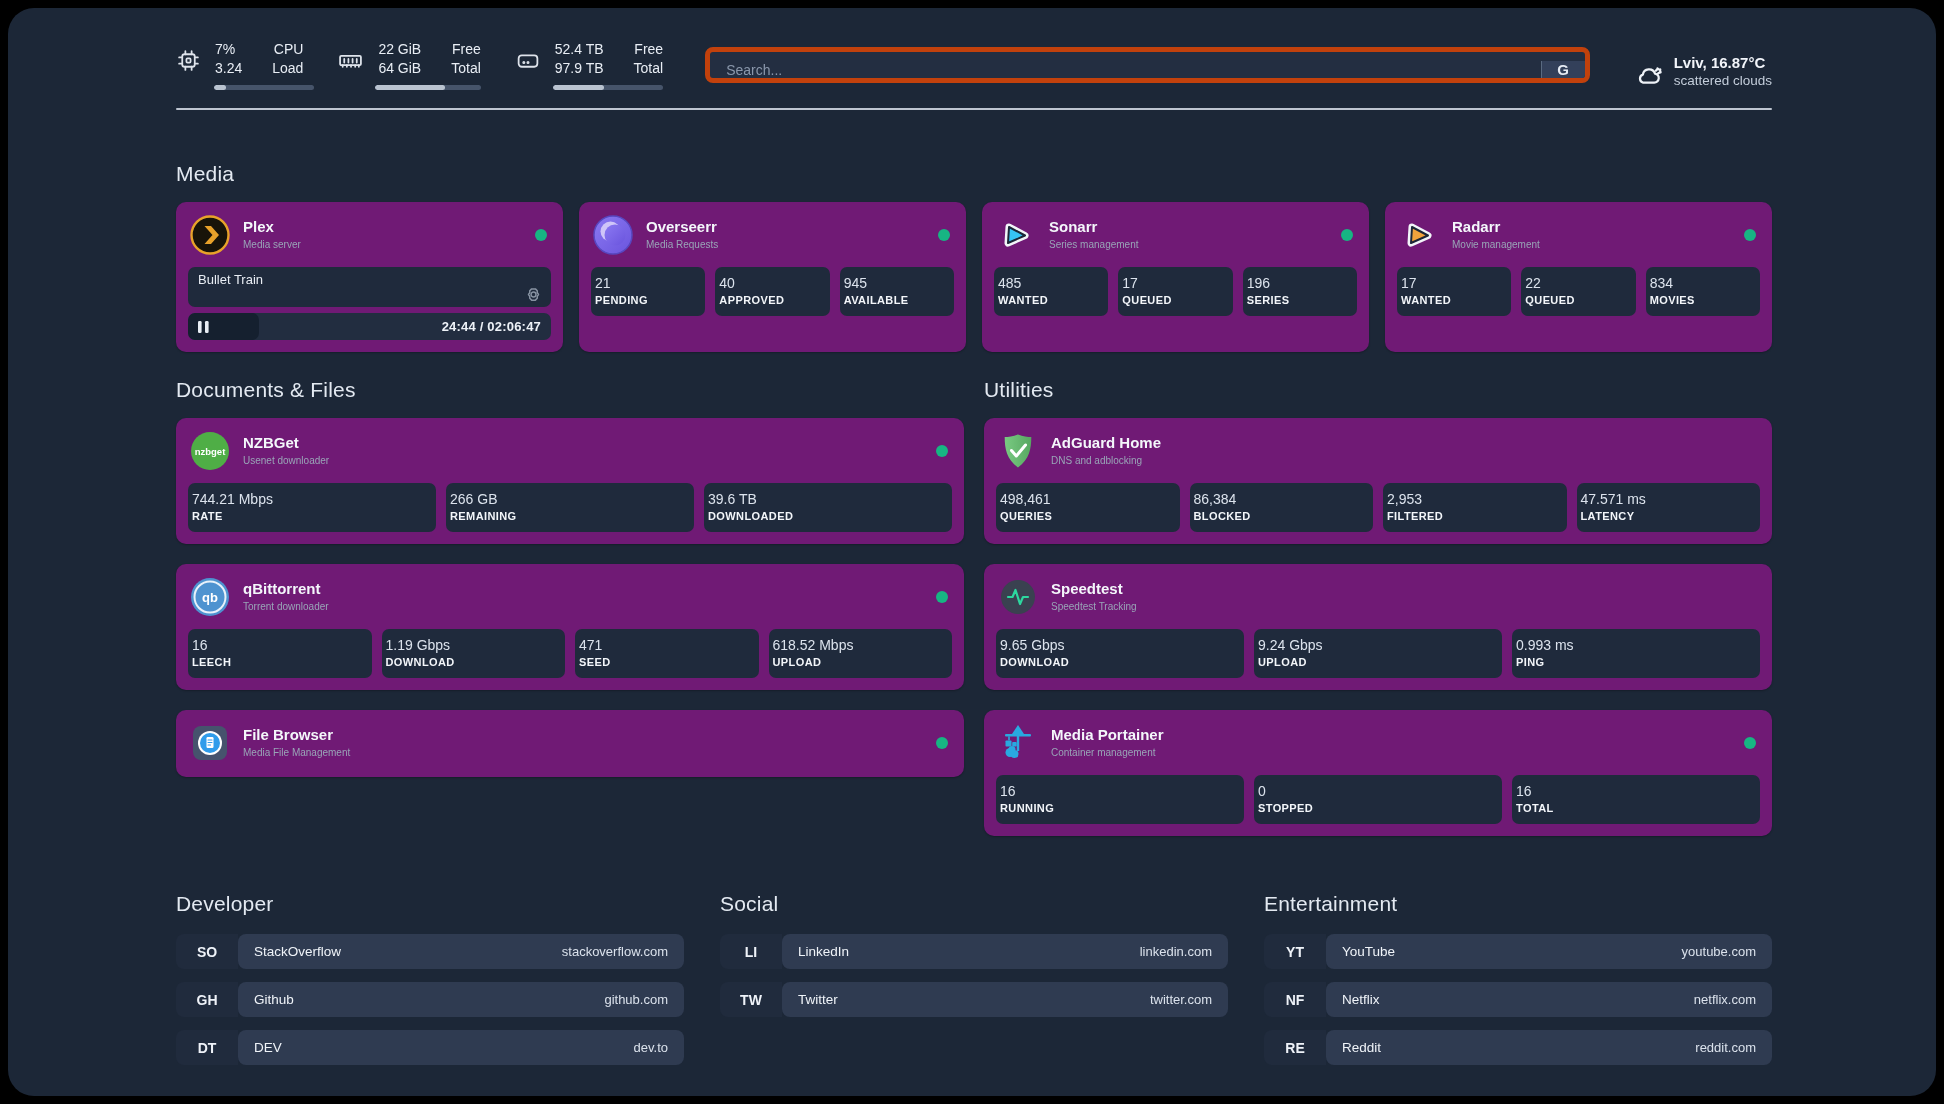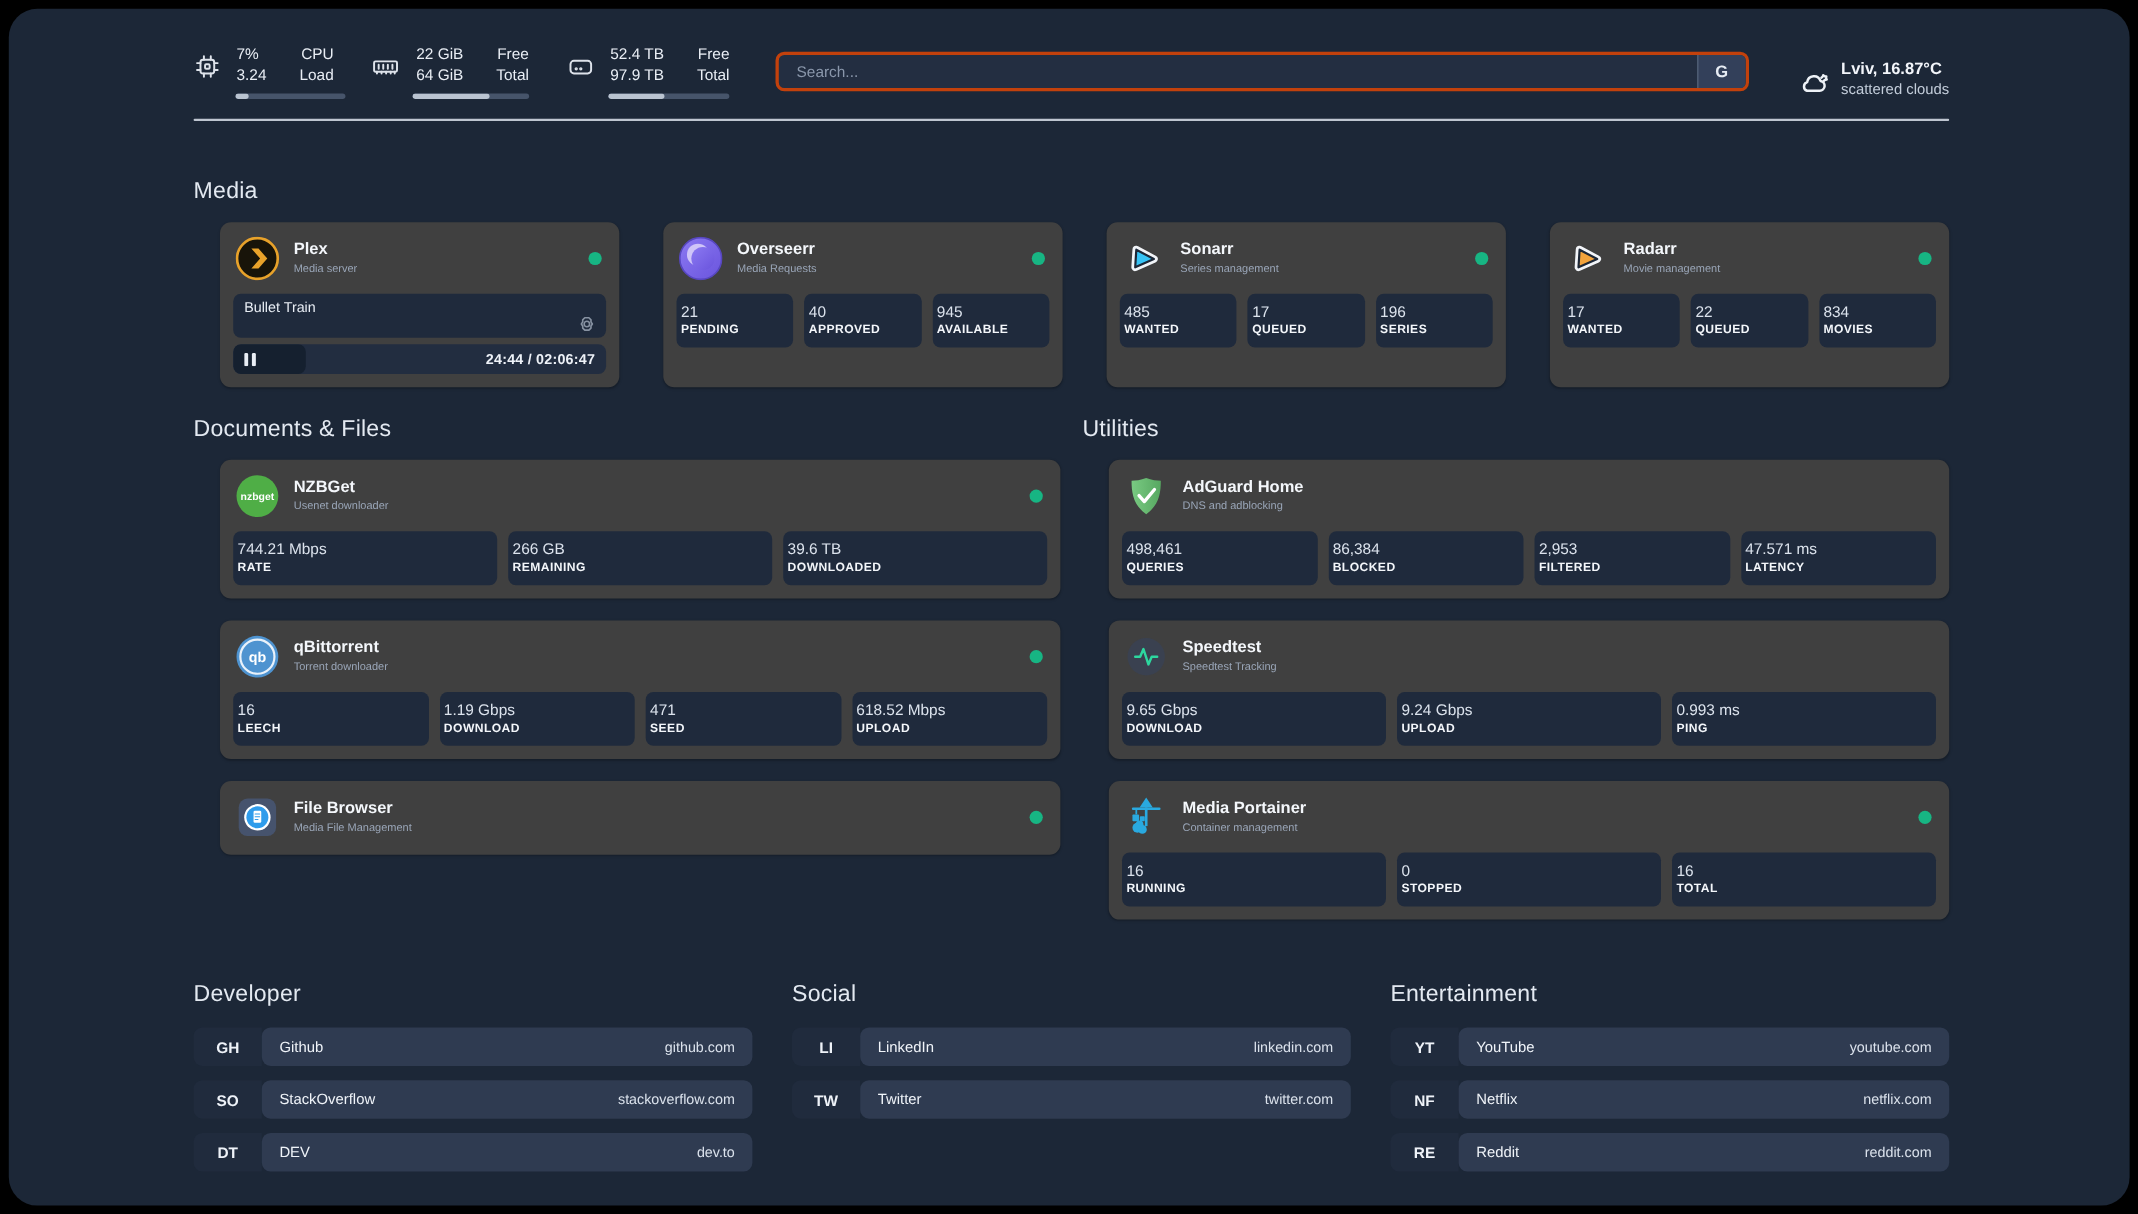--- a/index.html
+++ b/index.html
@@ -12,34 +12,34 @@
   
   .topbar { display:flex; align-items:center; gap:28px; height:58px; }
   .resources { display:flex; gap:34px; }
   .res { display:flex; gap:14px; align-items:flex-start; position:relative; padding-bottom:12px; }
   .res-icon { margin-top:8px; opacity:.95; }
   .res-cols { display:flex; gap:30px; }
   .res-col { display:flex; flex-direction:column; font-size:14px; line-height:19px; color:#e9eef5; }
   .res-col.right { align-items:flex-end; }
   .res-bar { position:absolute; left:38px; right:0; bottom:0; height:5px; background:#46546a; border-radius:3px; overflow:hidden; min-width:100px; }
   .res-bar-fill { height:100%; background:#b9c3d0; border-radius:3px; min-width:12px; }
-  .searchwrap { flex:1; display:flex; height:36px; border:3px solid #c2410c; border-radius:8px; background:#232e41; overflow:hidden; margin:0 14px; }
+  .searchwrap { flex:1; display:flex; height:36px; border:5px solid #c2410c; border-radius:8px; background:#232e41; overflow:hidden; margin:0 14px;align-items:flex-end; }
   .searchwrap input { flex:1; background:transparent; border:none; outline:none; color:#dfe6ef; font-size:14px; padding:0 16px; font-family:"Liberation Sans", sans-serif; }
   .searchwrap input::placeholder { color:#8a97ab; }
   .g-btn { width:44px; display:flex; align-items:center; justify-content:center; background:#33405a; color:#e7ecf4; font-size:15px; font-weight:700; cursor:pointer; border-left:1px solid #5a6a81; }
   .weather { display:flex; align-items:flex-end; gap:8px;margin-top:12px; }
   .weather-txt { display:flex; flex-direction:column; }
   .weather-loc { font-size:15px; font-weight:700; color:#f2f5fa; line-height:19px; }
   .weather-cond { font-size:13.5px; color:#c3cdda; line-height:18px; }
   .divider { height:2px; background:#dbe2eb; opacity:.85; border-radius:1px; margin-top:14px; }
   
   .section-h { font-size:21px; font-weight:500; color:#e3e9f1; letter-spacing:.2px; }
   .media-h { margin-top:52px; margin-bottom:16px; }
   .media-grid { display:grid; grid-template-columns:repeat(4,1fr); gap:16px; }
-  .card { background:#404040; border-radius:10px; padding:11px 12px 12px 12px; box-shadow:0 1px 2px rgba(0,0,0,.25);margin-left:24px; }
+  .card { background:#701a75; border-radius:10px; padding:11px 12px 12px 12px; box-shadow:0 1px 2px rgba(0,0,0,.25); }
   .card-head { display:flex; align-items:center; gap:13px; padding:2px 4px 2px 2px; }
   .app-icon { width:40px; height:40px; flex:0 0 40px; display:flex; align-items:center; justify-content:center; }
   .app-titles { display:flex; flex-direction:column; }
   .app-title { font-size:15px; font-weight:700; color:#f4f7fb; line-height:19px; }
   .app-sub { font-size:10px; color:#99a5b7; line-height:17px; }
   .dot { width:12px; height:12px; border-radius:50%; background:#17b583; margin-left:auto; flex:0 0 12px; }
   .stats { display:flex; gap:10px; margin-top:10px; }
   .stat { flex:1; background:#1f2a3c; border-radius:7px; padding:7px 4px 8px; }
   .stat-v { font-size:14px; color:#dce3ed; line-height:18px; }
   .stat-l { font-size:11px; font-weight:700; color:#f3f6fa; letter-spacing:.4px; line-height:15px; margin-top:1px; }
@@ -495,34 +495,34 @@
             </div>
         </div>
       </div>
     </div>
   </div>
 
   <div class="bm-grid">
     <div class="bm-col">
       <div class="section-h">Developer</div>
       <div class="bm-row">
+        <div class="bm-abbr">SO</div>
+        <div class="bm-main">
+            <span class="bm-name">StackOverflow</span>
+          <span class="bm-url">stackoverflow.com</span>
+          </div>
+      </div>
+      <div class="bm-row">
         <div class="bm-abbr">GH</div>
         <div class="bm-main">
             <span class="bm-name">Github</span>
           <span class="bm-url">github.com</span>
           </div>
       </div>
       <div class="bm-row">
-        <div class="bm-abbr">SO</div>
-        <div class="bm-main">
-            <span class="bm-name">StackOverflow</span>
-          <span class="bm-url">stackoverflow.com</span>
-          </div>
-      </div>
-      <div class="bm-row">
         <div class="bm-abbr">DT</div>
         <div class="bm-main">
             <span class="bm-name">DEV</span>
           <span class="bm-url">dev.to</span>
           </div>
       </div>
     </div>
 
     <div class="bm-col">
       <div class="section-h">Social</div>

